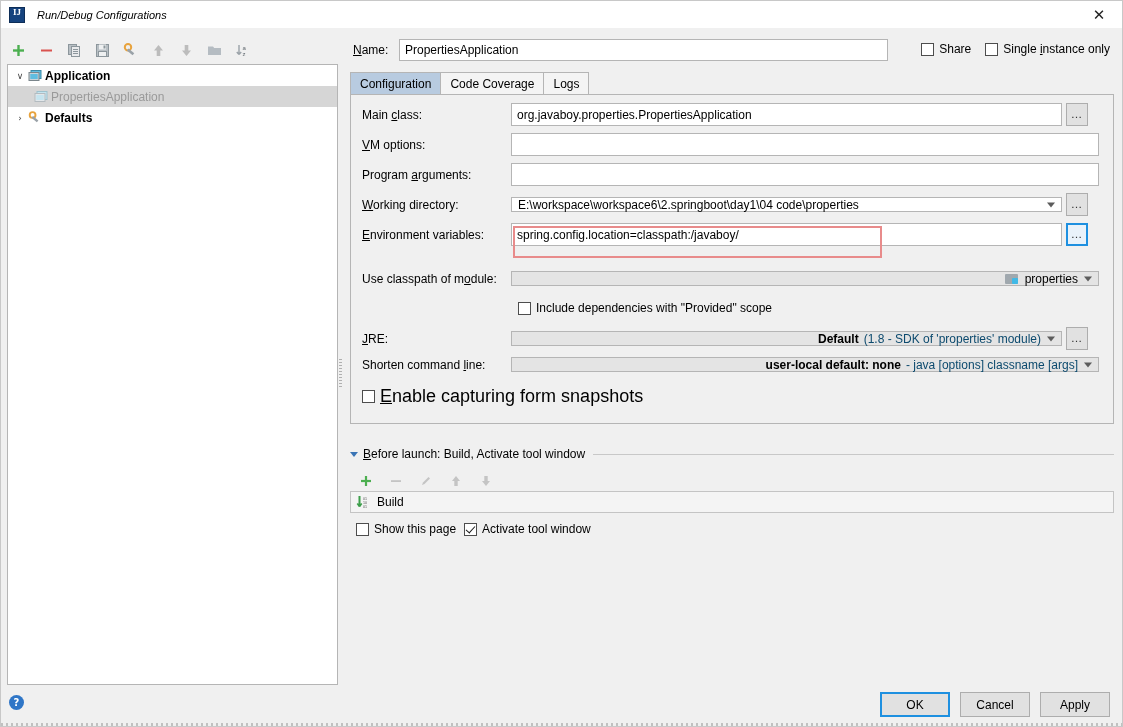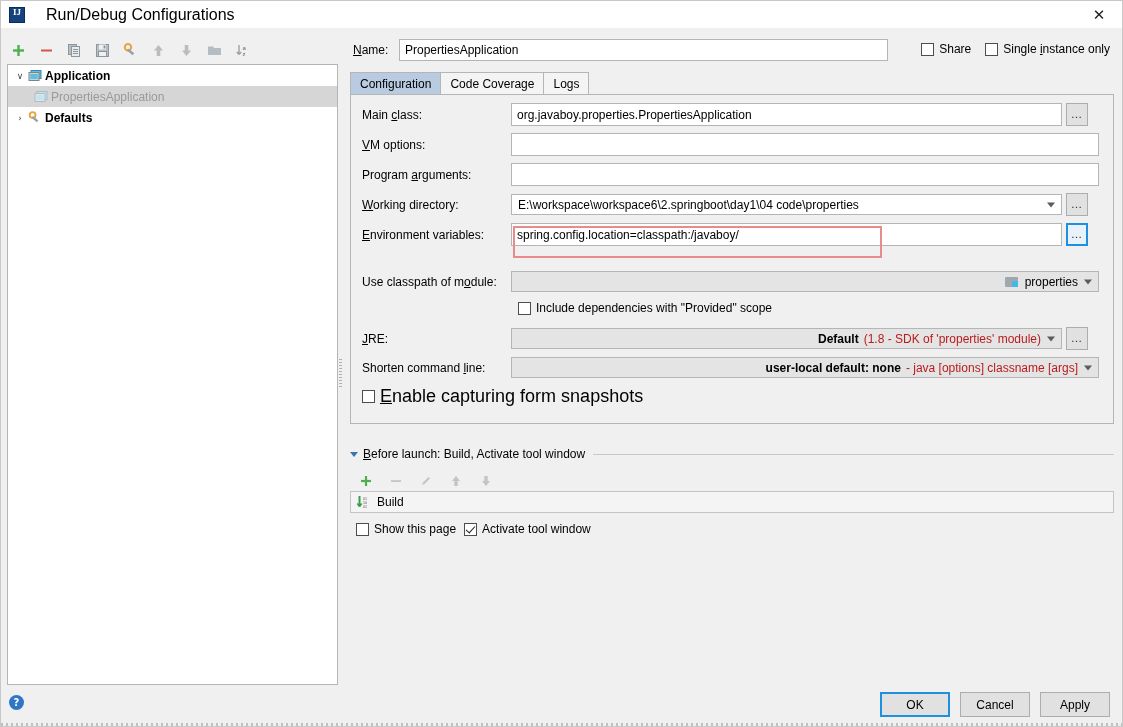--- a/index.html
+++ b/index.html
@@ -30,21 +30,21 @@
     background: #16437e; border: 1px solid #0d2d57;
     position: relative; flex: 0 0 auto;
   }
   .ij-logo::after {
     content: "IJ";
     position: absolute; left: 0; top: -1px; width: 100%;
     text-align: center; font-size: 9px; font-weight: bold;
     color: #ffffff; font-family: "Liberation Serif", serif;
   }
   .title-text {
-    margin-left: 21px; font-size: 16px; color: #000;
+    margin-left: 12px; font-size: 11px; color: #000; font-style: italic;
   }
   .close-btn {
     position: absolute; right: 0; top: 0; width: 46px; height: 27px;
     display: flex; align-items: center; justify-content: center;
     font-size: 15px; color: #222; cursor: pointer;
     font-family: "DejaVu Sans", sans-serif;
   }
 
   
   .left-toolbar {
@@ -152,26 +152,26 @@
   .dots-glyph {
     font-size: 11px; letter-spacing: 1px; color: #333; line-height: 6px;
     font-family: "DejaVu Sans", sans-serif;
   }
   .caret {
     position: absolute; right: 6px; top: 50%; transform: translateY(-50%);
     width: 0; height: 0; border-left: 4.5px solid transparent;
     border-right: 4.5px solid transparent; border-top: 5px solid #5c5c5c;
   }
   .combo {
-    height: 21px; background: #fff; border: 1px solid #b5b5b5;
+    height: 15px; background: #fff; border: 1px solid #b5b5b5;
     position: relative; display: flex; align-items: center;
     padding: 0 20px 0 6px; font-size: 12px;
   }
   .combo.grey { background: #e4e4e4; justify-content: flex-end; }
-  .muted-txt { color: #b91c1c; }
+  .muted-txt { color: #0c4a6e; }
   .bold-txt { font-weight: bold; }
 
   .module-icon {
     width: 14px; height: 12px; margin-right: 6px; position: relative;
     flex: 0 0 auto;
   }
   .module-icon::before {
     content: ""; position: absolute; left: 0; top: 1px;
     width: 13px; height: 10px; background: #a0a8ae;
     border-radius: 1px;

